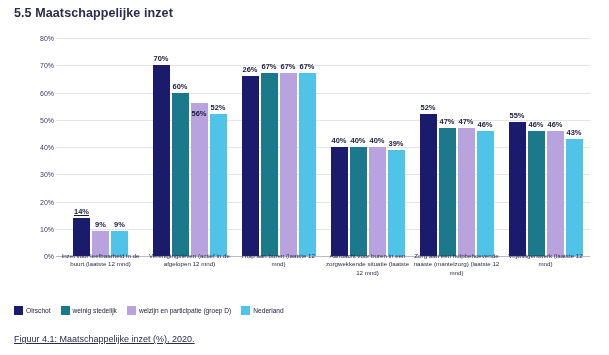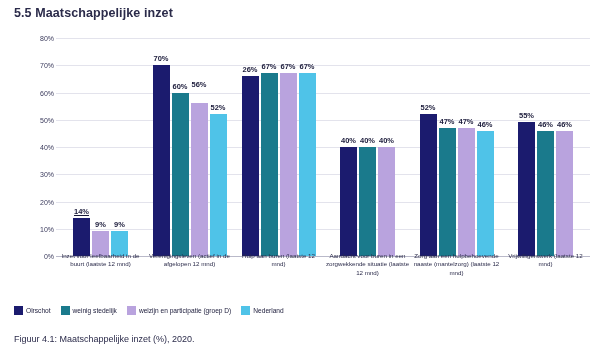--- a/index.html
+++ b/index.html
@@ -129,20 +129,21 @@
     width: 9px;
     height: 9px;
     display: inline-block;
   }
   #caption {
     position: absolute;
     left: 14px;
     top: 334px;
     font-size: 9px;
     color: #2b2b4a;
+    text-decoration: underline;
   }
   #top-rule {
     position: absolute;
     left: 0;
     top: 26px;
     width: 609px;
     height: 0px;
   }
 </style>
 </head>
@@ -195,21 +196,21 @@
         <div class="bars">
           <div class="bar-wrap">
             <div class="bar-label" style="bottom: 192.75px;">70%</div>
             <div class="bar" style="height: 190.75px; background: rgb(27, 27, 110);"></div>
           </div>
           <div class="bar-wrap">
             <div class="bar-label" style="bottom: 165.5px;">60%</div>
             <div class="bar" style="height: 163.5px; background: rgb(26, 122, 140);"></div>
           </div>
           <div class="bar-wrap">
-            <div class="bar-label" style="bottom: 167px;">56%</div>
+            <div class="bar-label" style="bottom: 138px;">56%</div>
             <div class="bar" style="height: 152.6px; background: rgb(185, 163, 222);"></div>
           </div>
           <div class="bar-wrap">
             <div class="bar-label" style="bottom: 143.7px;">52%</div>
             <div class="bar" style="height: 141.7px; background: rgb(79, 195, 232);"></div>
           </div>
         </div>
       </div>
       <div class="group" style="left: 178px; width: 89px;">
         <div class="bars">
@@ -238,20 +239,24 @@
             <div class="bar" style="height: 109px; background: rgb(27, 27, 110);"></div>
           </div>
           <div class="bar-wrap">
             <div class="bar-label" style="bottom: 111px;">40%</div>
             <div class="bar" style="height: 109px; background: rgb(26, 122, 140);"></div>
           </div>
           <div class="bar-wrap">
             <div class="bar-label" style="bottom: 111px;">40%</div>
             <div class="bar" style="height: 109px; background: rgb(185, 163, 222);"></div>
           </div>
+          <div class="bar-wrap">
+            <div class="bar-label" style="bottom: 108.275px;">39%</div>
+            <div class="bar" style="height: 106.275px; background: rgb(79, 195, 232);"></div>
+          </div>
         </div>
       </div>
       <div class="group" style="left: 356px; width: 89px;">
         <div class="bars">
           <div class="bar-wrap">
             <div class="bar-label" style="bottom: 143.7px;">52%</div>
             <div class="bar" style="height: 141.7px; background: rgb(27, 27, 110);"></div>
           </div>
           <div class="bar-wrap">
             <div class="bar-label" style="bottom: 130.075px;">47%</div>
@@ -273,20 +278,24 @@
             <div class="bar-label" style="bottom: 135.525px;">55%</div>
             <div class="bar" style="height: 133.525px; background: rgb(27, 27, 110);"></div>
           </div>
           <div class="bar-wrap">
             <div class="bar-label" style="bottom: 127.35px;">46%</div>
             <div class="bar" style="height: 125.35px; background: rgb(26, 122, 140);"></div>
           </div>
           <div class="bar-wrap">
             <div class="bar-label" style="bottom: 127.35px;">46%</div>
             <div class="bar" style="height: 125.35px; background: rgb(185, 163, 222);"></div>
+          </div>
+          <div class="bar-wrap">
+            <div class="bar-label" style="bottom: 119.175px;">43%</div>
+            <div class="bar" style="height: 117.175px; background: rgb(79, 195, 232);"></div>
           </div>
         </div>
       </div>
     </div>
   <div id="catlabels">
       <div class="cat-label" style="left: 42.5px; width: 88px;">Inzet voor leefbaarheid in de buurt (laatste 12 mnd)</div>
       <div class="cat-label" style="left: 131.5px; width: 88px;">Verenigingsleven (actief in de afgelopen 12 mnd)</div>
       <div class="cat-label" style="left: 220.5px; width: 88px;">Hulp aan buren (laatste 12 mnd)</div>
       <div class="cat-label" style="left: 309.5px; width: 88px;">Aandacht voor buren in een zorgwekkende situatie (laatste 12 mnd)</div>
       <div class="cat-label" style="left: 398.5px; width: 88px;">Zorg aan een hulpbehoevende naaste (mantelzorg) (laatste 12 mnd)</div>

